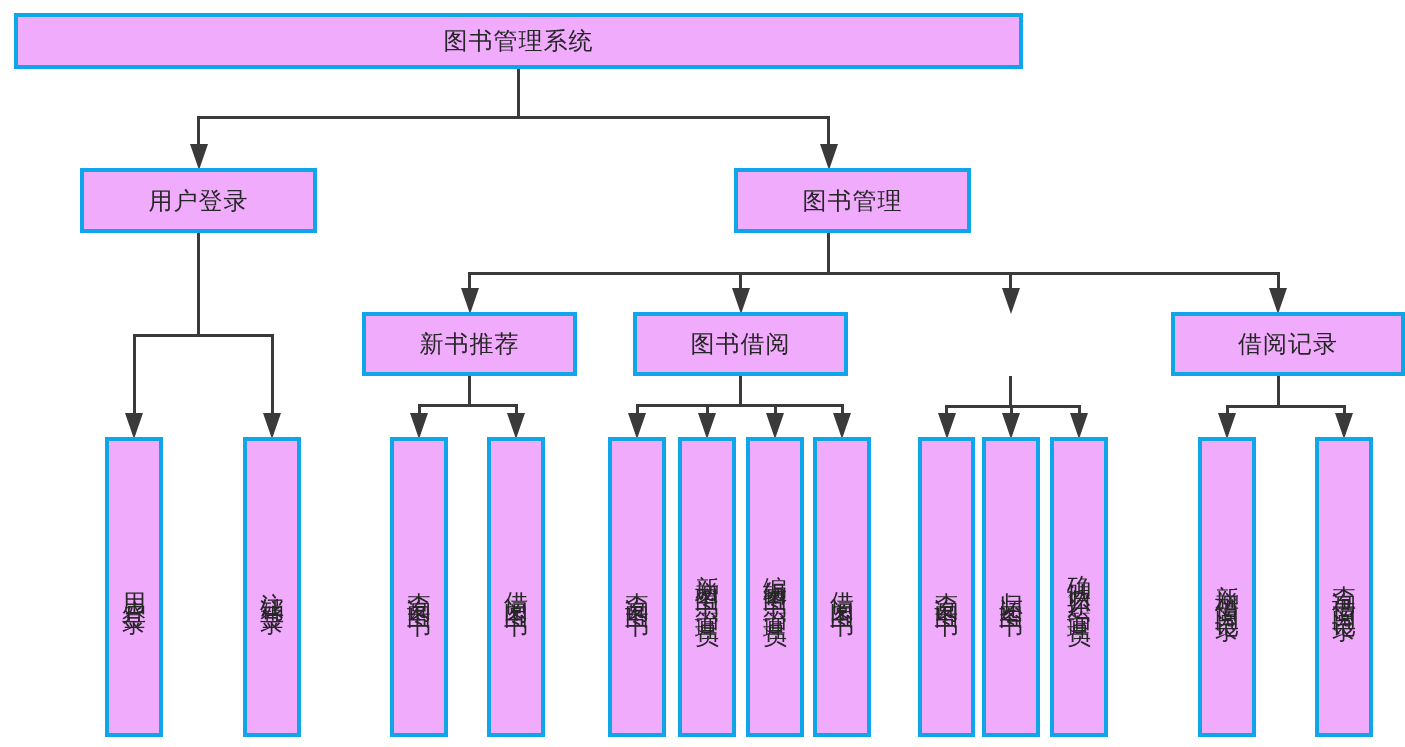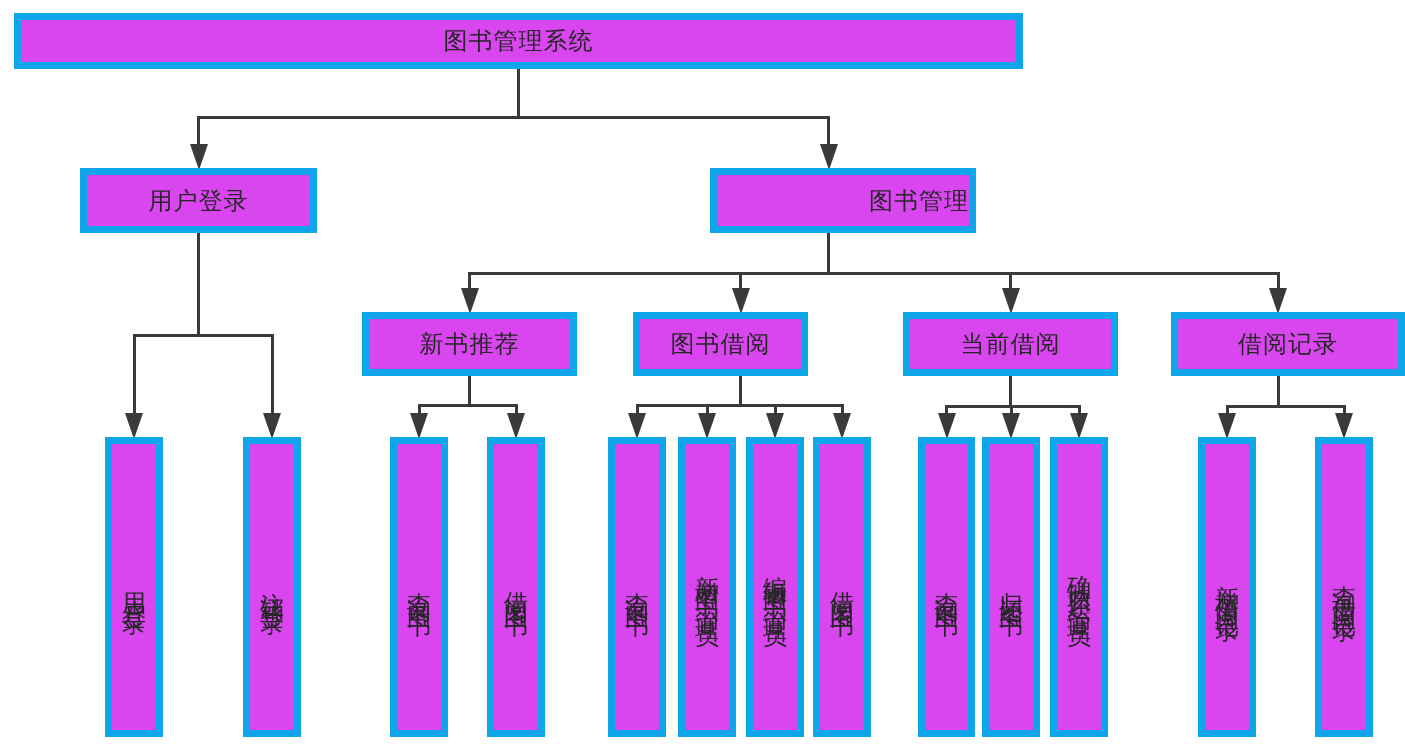--- a/index.html
+++ b/index.html
@@ -6,22 +6,22 @@
   #canvas{
     position:relative;
     width:1405px;height:747px;
     background:#ffffff;
     font-family:"Liberation Sans", sans-serif;
     overflow:hidden;
   }
   .node{
     position:absolute;
     box-sizing:border-box;
-    background:#d946ef;
-    border:7px solid #0ea5e9;
+    background:#f0abfc;
+    border:4px solid #0ea5e9;
     display:flex;
     align-items:center;
     justify-content:center;
     color:#262626;
     font-size:24px;
     letter-spacing:1px;
     z-index:2;
   }
   .node.vertical span{
     writing-mode:vertical-rl;
@@ -107,31 +107,28 @@
     <div class="vline" style="left: 1225.5px; top: 406px; width: 3px; height: 11px;"></div>
     <div class="arrow" style="left: 1218px; top: 413px;"></div>
     <div class="vline" style="left: 1342.5px; top: 406px; width: 3px; height: 11px;"></div>
     <div class="arrow" style="left: 1335px; top: 413px;"></div>
     <div class="node" style="left: 14px; top: 13px; width: 1009px; height: 56px;">
       <span>图书管理系统</span>
     </div>
     <div class="node" style="left: 80px; top: 168px; width: 237px; height: 65px;">
       <span>用户登录</span>
     </div>
-    <div class="node" style="left: 710px; top: 168px; width: 266px; height: 65px; justify-content: flex-end;">
+    <div class="node" style="left: 734px; top: 168px; width: 237px; height: 65px;">
       <span>图书管理</span>
     </div>
     <div class="node" style="left: 362px; top: 312px; width: 215px; height: 64px;">
       <span>新书推荐</span>
     </div>
-    <div class="node" style="left: 633px; top: 312px; width: 175px; height: 64px;">
+    <div class="node" style="left: 633px; top: 312px; width: 215px; height: 64px;">
       <span>图书借阅</span>
-    </div>
-    <div class="node" style="left: 903px; top: 312px; width: 215px; height: 64px;">
-      <span>当前借阅</span>
     </div>
     <div class="node" style="left: 1171px; top: 312px; width: 234px; height: 64px;">
       <span>借阅记录</span>
     </div>
     <div class="node vertical" style="left: 105px; top: 437px; width: 58px; height: 300px;">
       <span>用户登录</span>
     </div>
     <div class="node vertical" style="left: 243px; top: 437px; width: 58px; height: 300px;">
       <span>注销登录</span>
     </div>

